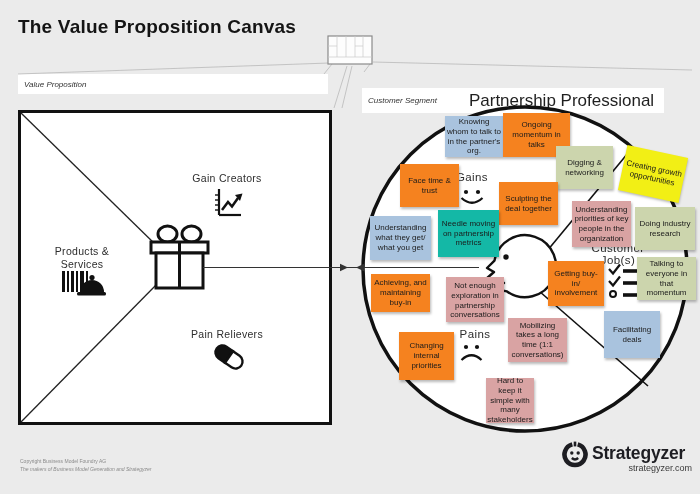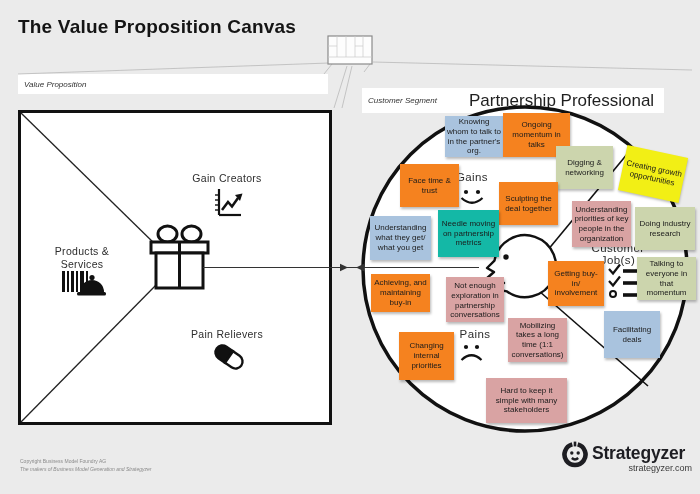--- a/index.html
+++ b/index.html
@@ -200,21 +200,21 @@
       </div>
       <div class="note" style="left: 604px; top: 311px; width: 56px; height: 47px; background: rgb(169, 195, 222);">
         <span>Facilitating deals</span>
       </div>
       <div class="note" style="left: 508px; top: 318px; width: 59px; height: 44px; background: rgb(217, 163, 163);">
         <span>Mobilizing takes a long time (1:1 conversations)</span>
       </div>
       <div class="note" style="left: 399px; top: 332px; width: 55px; height: 48px; background: rgb(245, 130, 31);">
         <span>Changing internal priorities</span>
       </div>
-      <div class="note" style="left: 486px; top: 378px; width: 81px; height: 45px; background: rgb(217, 163, 163);">
+      <div class="note" style="left: 486px; top: 378px; width: 48px; height: 45px; background: rgb(217, 163, 163);">
         <span>Hard to keep it simple with many stakeholders</span>
       </div>
     </div>
 
   <div id="footer-copy" class="abs">
     <div class="l1">Copyright Business Model Foundry AG</div>
     <div class="l2">The makers of Business Model Generation and Strategyzer</div>
   </div>
 
   <svg class="abs" style="left:561px;top:440px;" width="28" height="28" viewBox="0 0 28 28">

